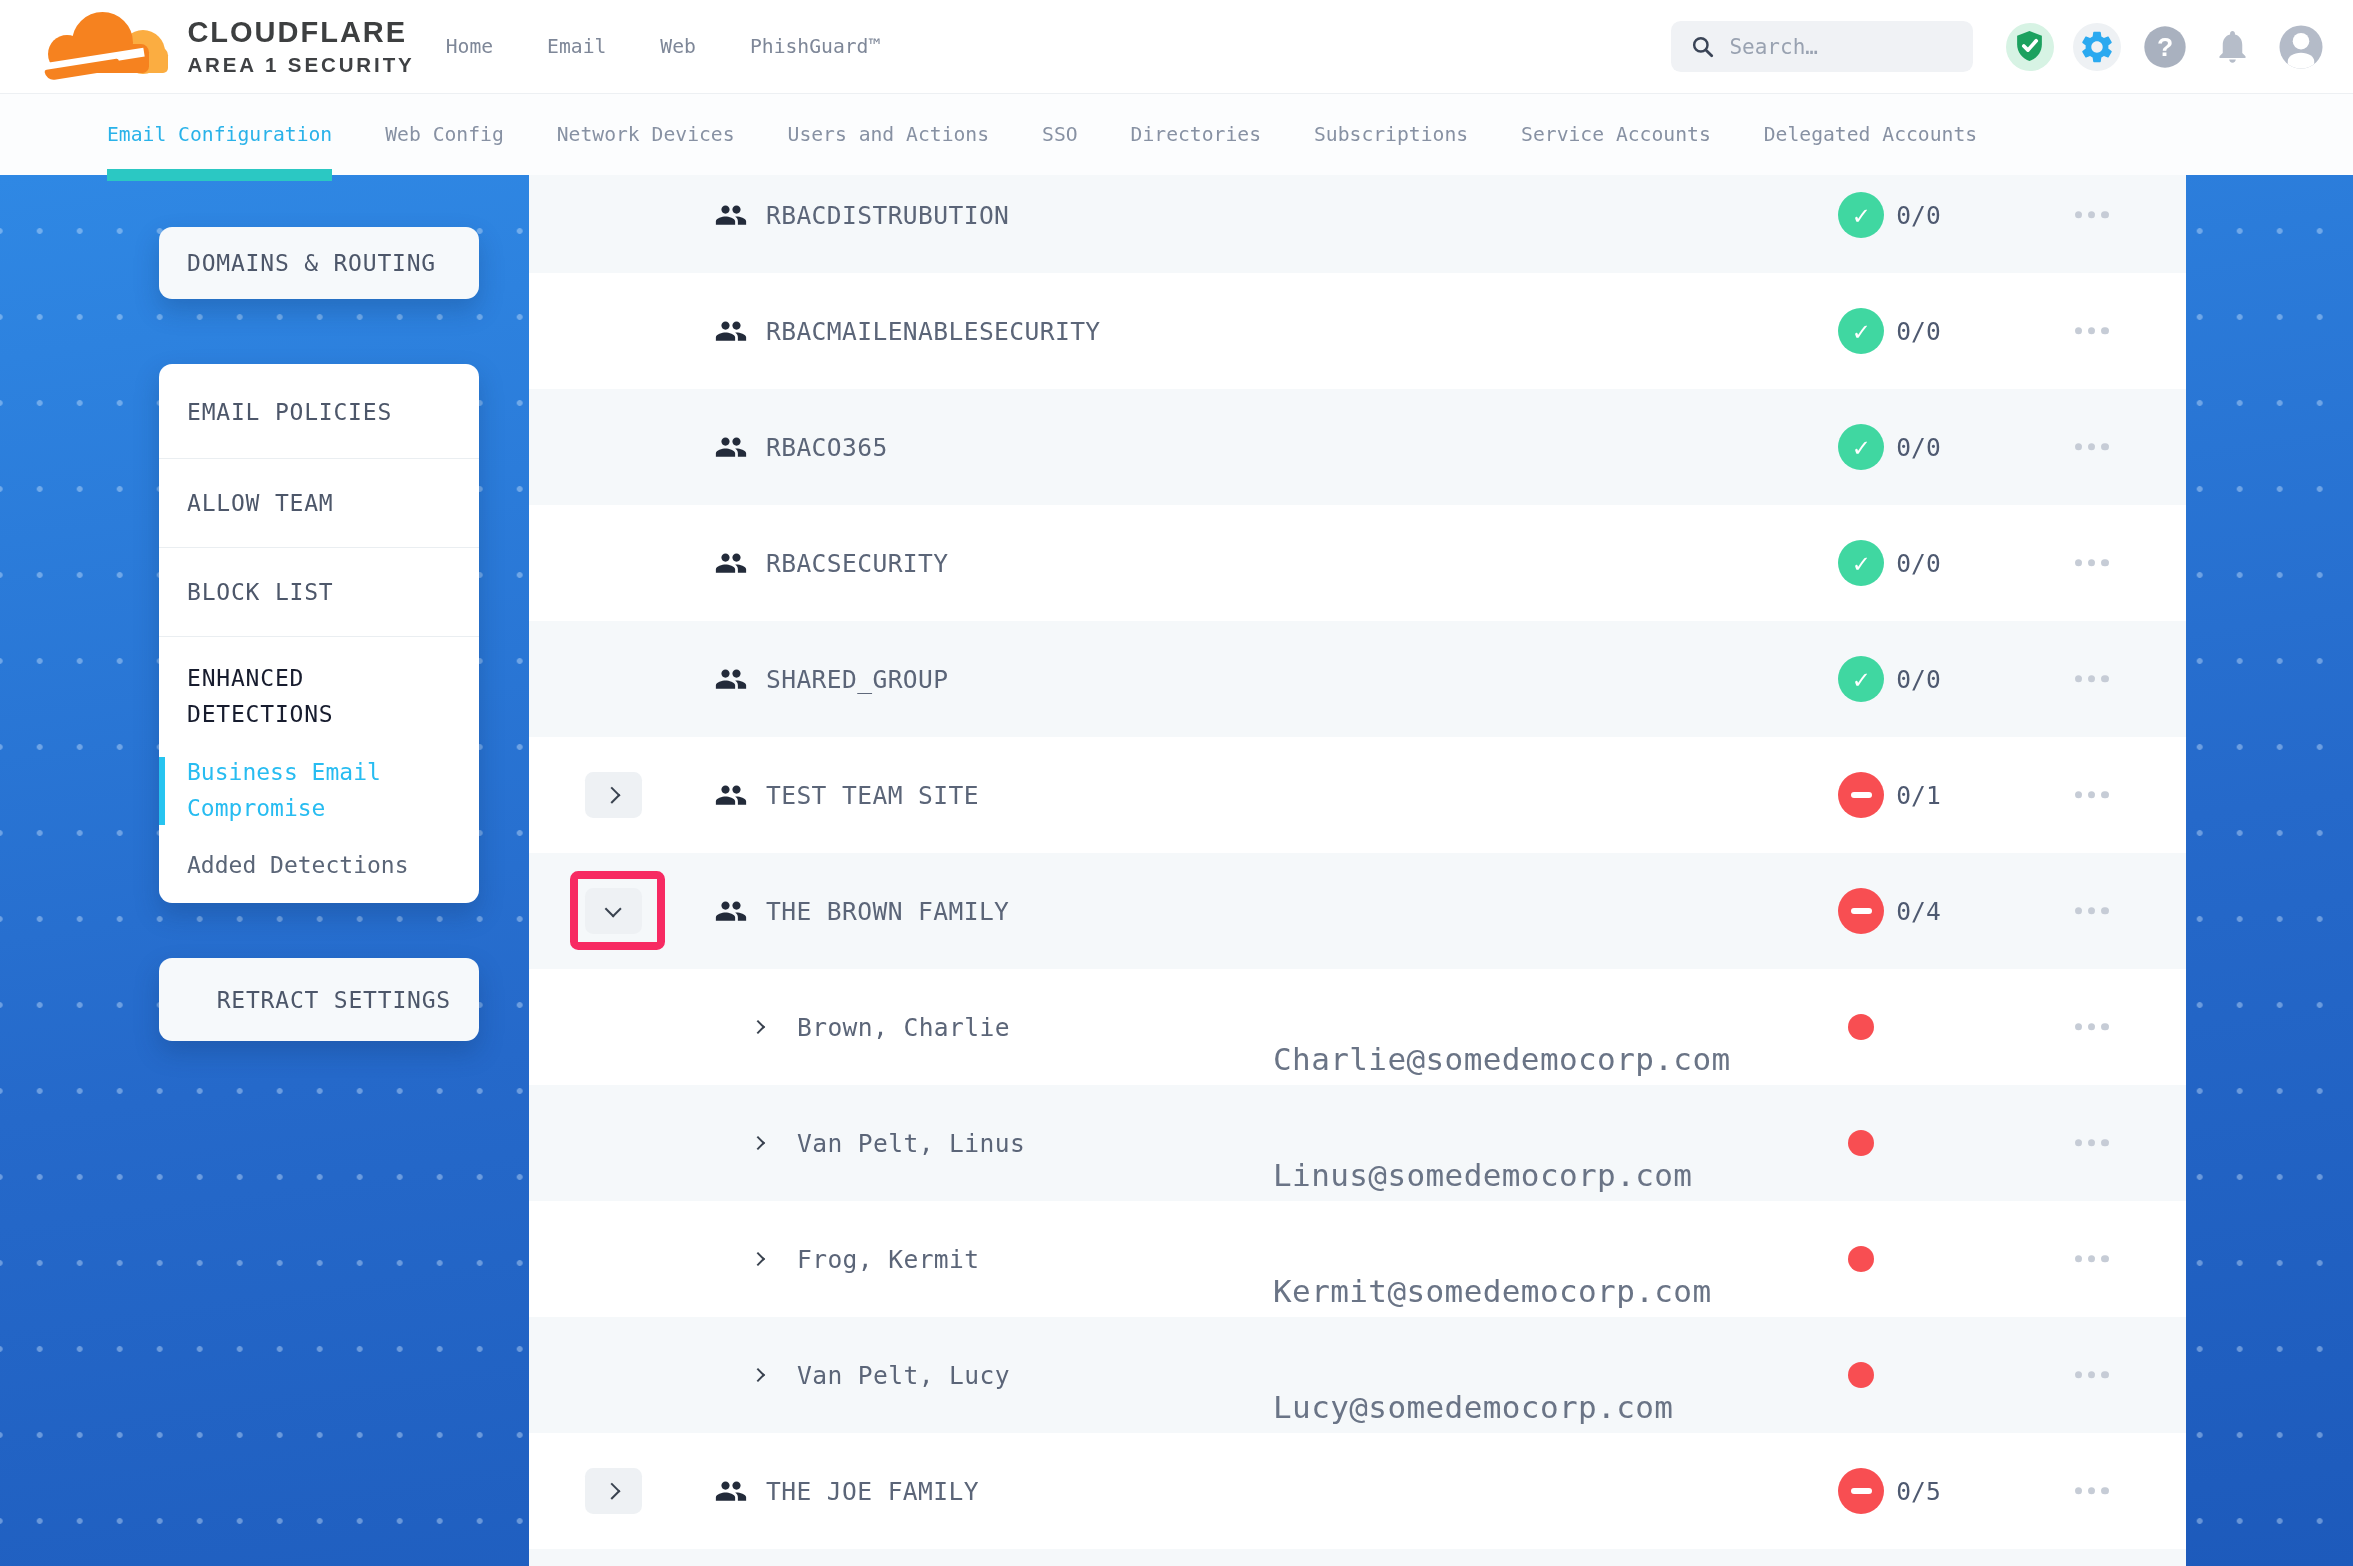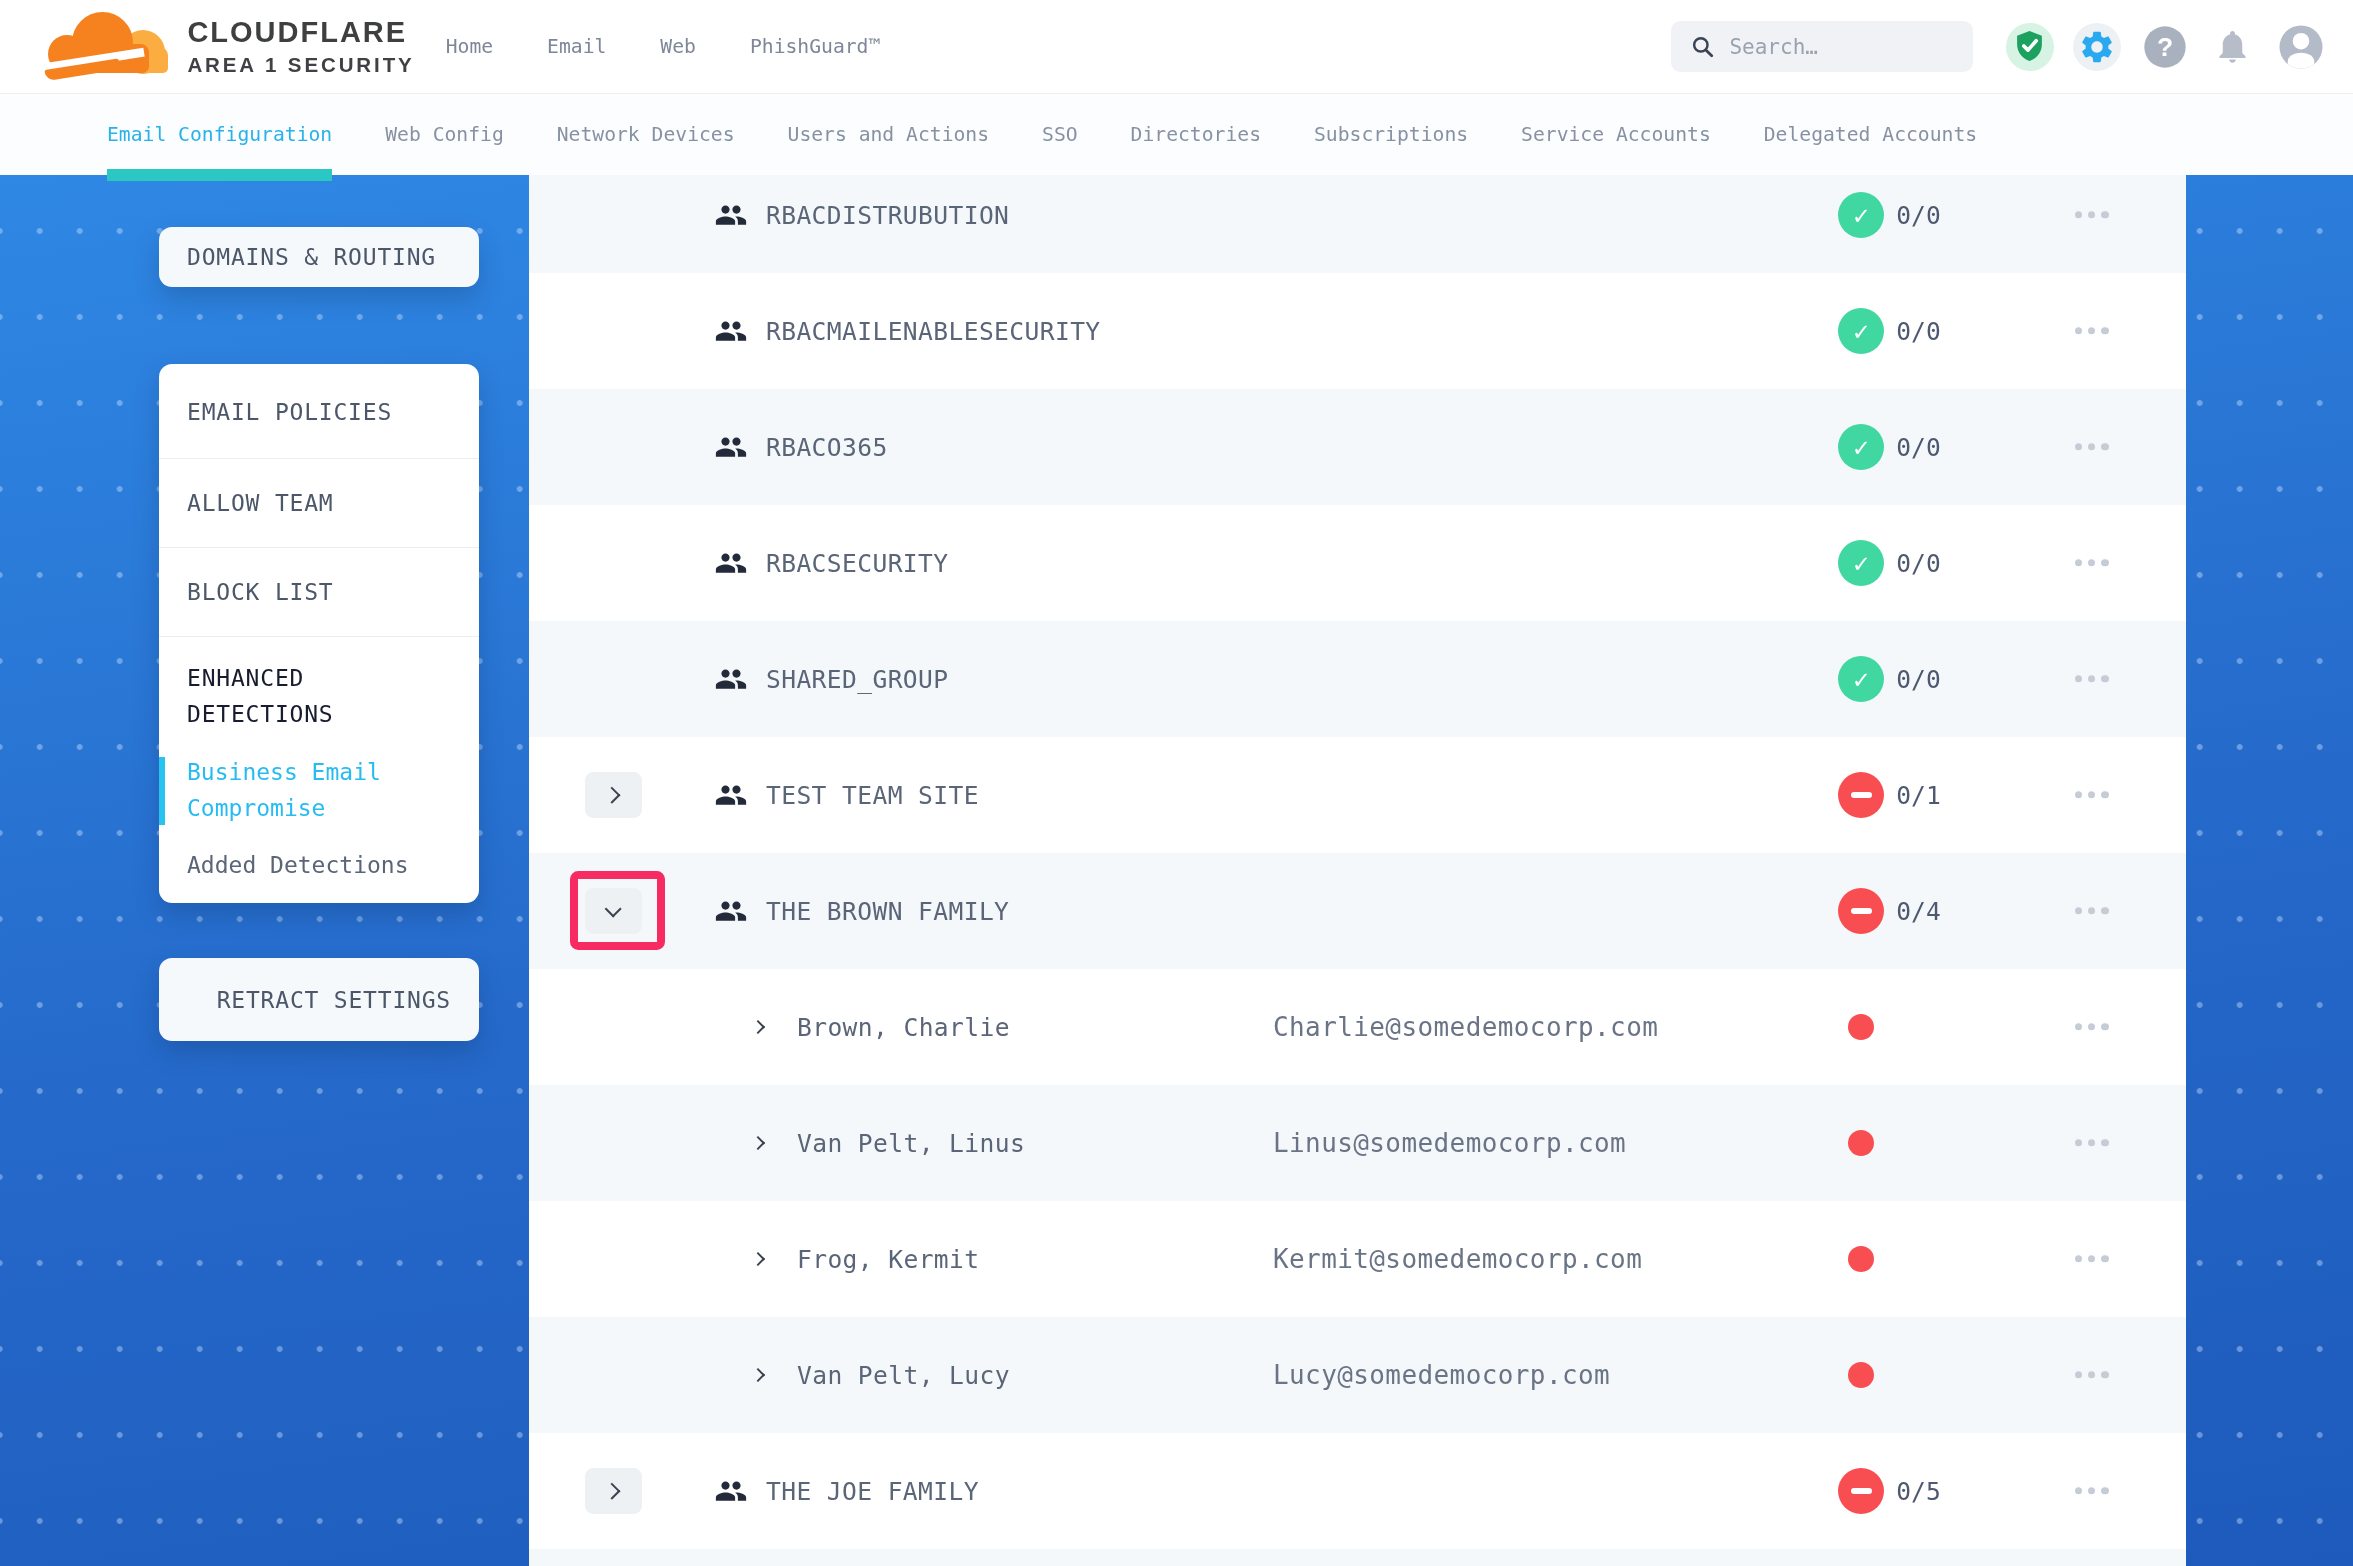--- a/index.html
+++ b/index.html
@@ -59,21 +59,21 @@
       radial-gradient(circle, rgba(215,235,255,0.4) 2.5px, transparent 3.3px),
       linear-gradient(172deg, #2f88e4 0%, #2569ca 55%, #1d5abb 100%);
     background-size:40px 86px, 100% 100%;
     background-position:19.7px 13px, 0 0; }
 
   
   .scard { position:absolute; left:159px; width:320px; border-radius:13px;
     background:#f6f9fb; box-shadow:0 11.5px 24.6px rgba(16,48,96,0.25); }
   .scard.simple { display:flex; align-items:center; padding:0 28px; cursor:pointer; }
   .scard-label { font-size:23px; color:#4d576a; letter-spacing:0.8px; }
-  #card-domains { top:52px; height:60px; }
+  #card-domains { top:52px; height:72px; }
   #card-retract { top:783px; height:83px;justify-content:flex-end; }
   #card-policies { top:189px; height:539px; background:#fff; padding-top:1.6px; }
   .pol-item { padding:0 28px; height:89px; display:flex; align-items:center;
     border-bottom:1.6px solid #eaeef1; font-size:23px; color:#4d576a; letter-spacing:0.8px;
     cursor:pointer; }
   .pol-item:first-child { height:93px; }
   .enhanced-block { padding:24.6px 28px 0 28px; }
   .enhanced-title { font-size:23px; color:#171c2e; letter-spacing:0.8px; line-height:1.55;
     width:213px; }
   .sub-link { font-size:23px; line-height:1.55; margin-top:23px; cursor:pointer; width:229px; }
@@ -97,21 +97,21 @@
   .chev-right { transform:rotate(-45deg); margin-left:-3.3px; }
   .chev-down  { transform:rotate(45deg); margin-top:-4.1px; }
   .annotation { left:41px; top:18px; transform:none; width:95px; height:79px;
     border:8.2px solid #f72a62; border-radius:8.2px; z-index:3; }
 
   .gicon { left:184px; width:36px; height:33px; display:flex; align-items:center; }
   .gname { left:237px; font-size:24.6px; color:#5b6578; letter-spacing:0.4px; white-space:nowrap; }
   .mchev { left:224px; width:9.8px; height:9.8px; border-right:2.5px solid #39424f;
     border-bottom:2.5px solid #39424f; transform:translateY(-50%) rotate(-45deg); }
   .mname { left:268px; font-size:24.6px; color:#5b6578; letter-spacing:0.4px; white-space:nowrap; }
-  .memail { left:744px; font-size:26px; color:#6a7486; letter-spacing:0.4px; white-space:nowrap; }
+  .memail { left:744px; font-size:31px; color:#6a7486; letter-spacing:0.4px; white-space:nowrap;margin-top:32px; }
 
   .status { left:1309px; display:flex; align-items:center; gap:12.3px; }
   .st-circle { width:46px; height:46px; border-radius:50%; display:flex; align-items:center;
     justify-content:center; }
   .st-ok { background:#40d7a1; }
   .st-block { background:#f84e52; }
   .st-ok .check { color:#fff; font-size:26px; font-weight:bold; }
   .st-block::after { content:""; width:21px; height:5.7px; border-radius:3.3px; background:#fff; }
   .dot-wrap { width:46px; display:flex; justify-content:center; }
   .mdot { width:26px; height:26px; border-radius:50%; background:#f84e52; }

